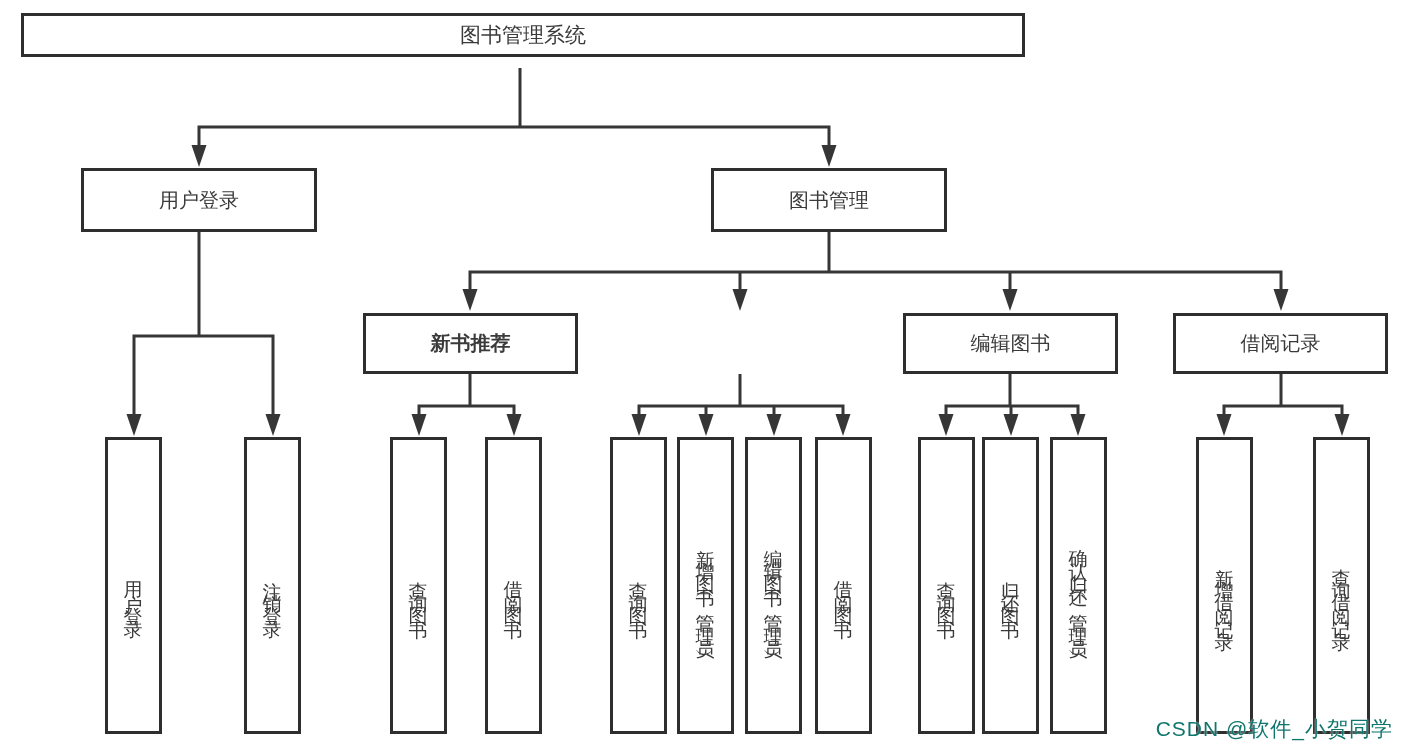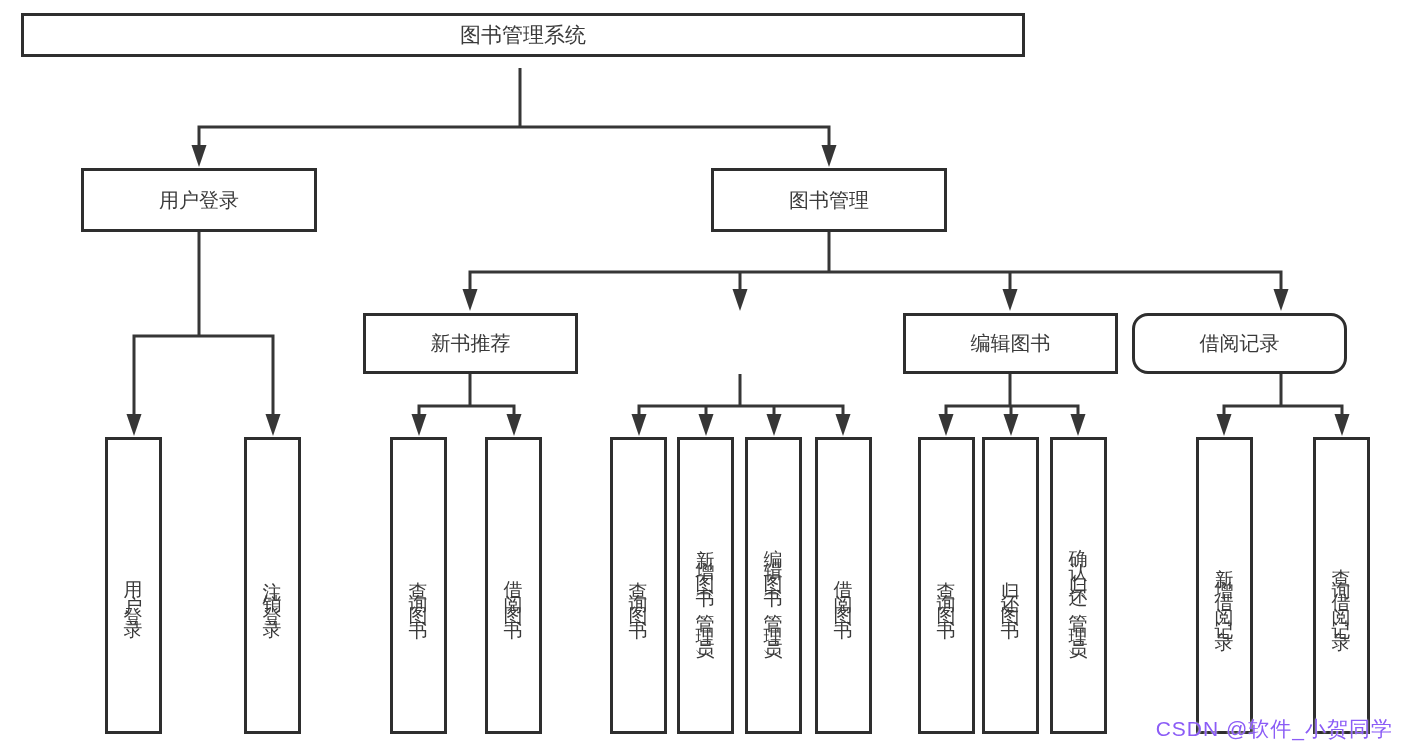--- a/index.html
+++ b/index.html
@@ -17,21 +17,21 @@
   .l2{top:168px;width:236px;height:64px;font-size:20px;}
   .l3{top:313px;width:215px;height:61px;font-size:20px;}
   .leaf{top:437px;width:57px;height:297px;font-size:19px;}
   .vtext{
     writing-mode:vertical-rl;text-orientation:mixed;
     letter-spacing:13px;line-height:1;white-space:nowrap;
     padding-top:13px; 
   }
   .watermark{
     position:absolute;right:12px;bottom:4px;z-index:5;
-    font-size:21px;color:#8b5cf6;letter-spacing:1px;
+    font-size:21px;color:#0f766e;letter-spacing:1px;
     text-shadow:0 0 2px #ffffff;
   }
 </style>
 </head>
 <body>
 
 <div class="stage">
 
   <svg class="wires" width="1405" height="747" viewBox="0 0 1405 747">
     <path fill="none" stroke="#363636" stroke-width="3" d="
@@ -95,27 +95,27 @@
     <span>图书管理系统</span>
   </div>
 
   <div class="box l2" style="left:81px;">
     <span>用户登录</span>
   </div>
   <div class="box l2" style="left:711px;">
     <span>图书管理</span>
   </div>
 
-  <div class="box l3" style="left:363px;">
+  <div class="box l3" style="left:363px;font-weight:bold;">
     <span>新书推荐</span>
   </div>
   <div class="box l3" style="left:903px;">
     <span>编辑图书</span>
   </div>
-  <div class="box l3" style="left:1132px;border-radius:16px;">
+  <div class="box l3" style="left:1173px;">
     <span>借阅记录</span>
   </div>
 
   <div class="box leaf" style="left:105px;">
     <span class="vtext">用户登录</span>
   </div>
   <div class="box leaf" style="left:244px;">
     <span class="vtext">注销登录</span>
   </div>
 

